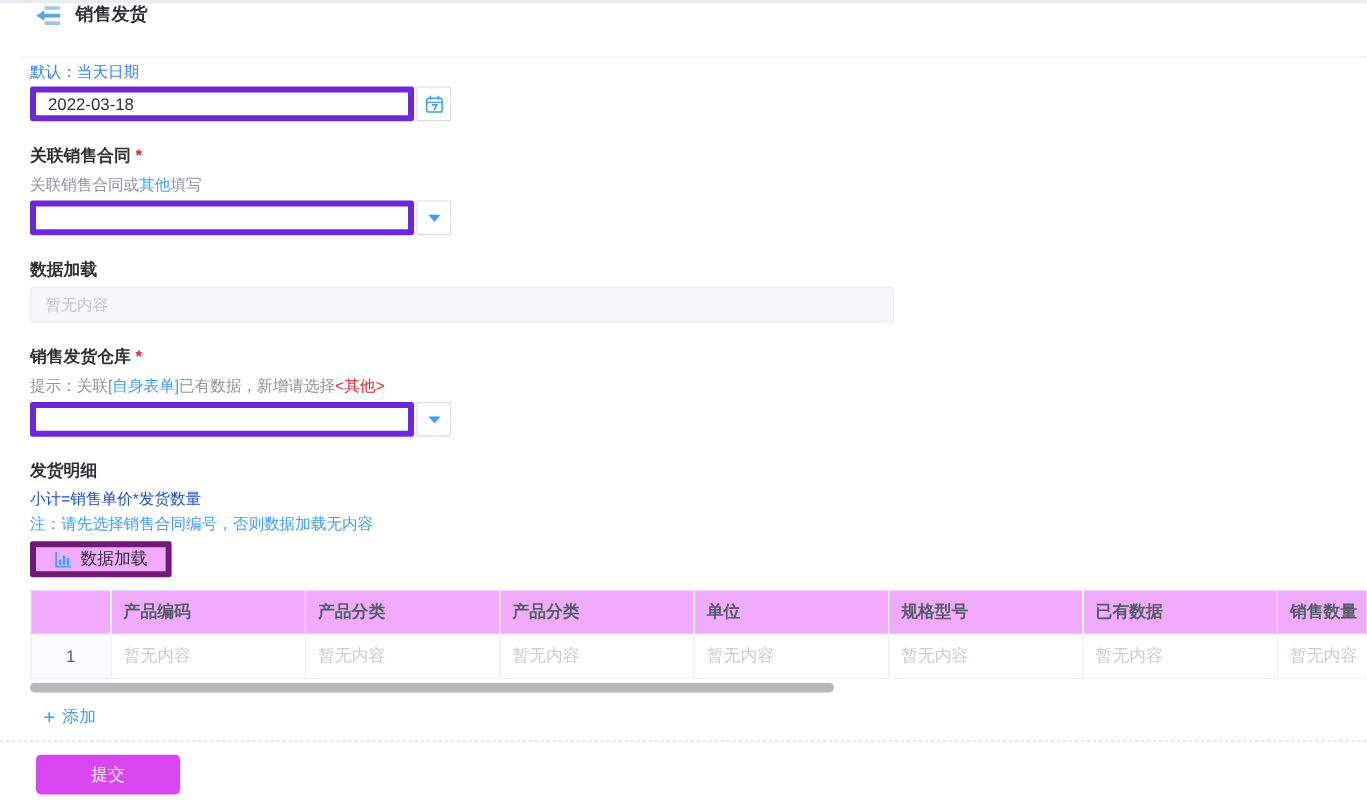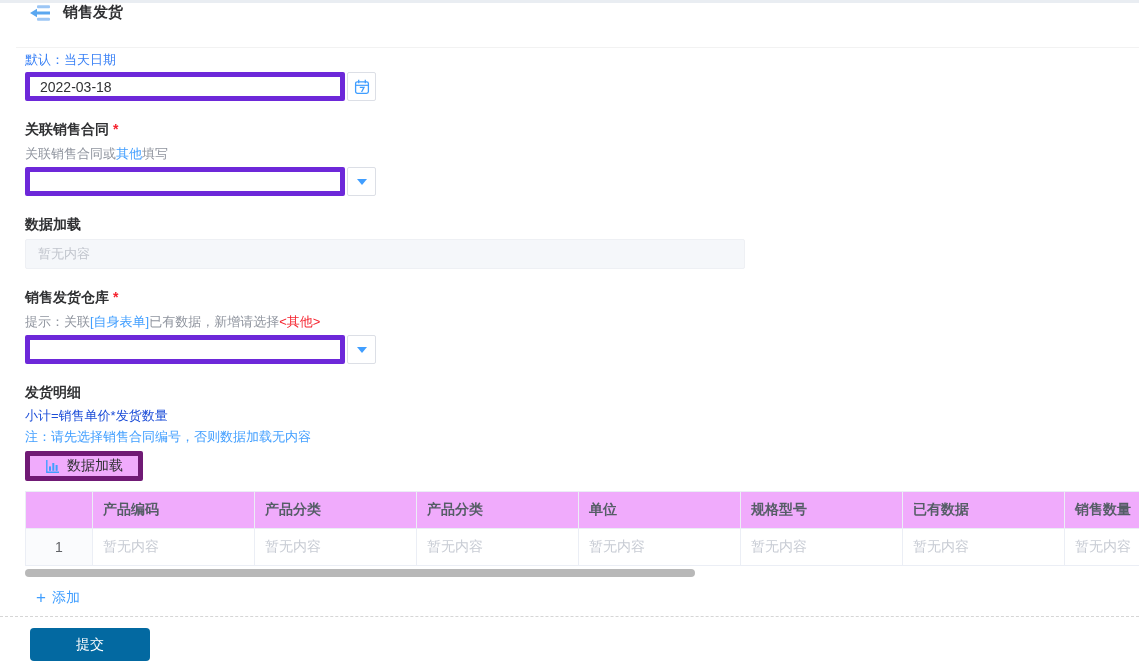--- a/index.html
+++ b/index.html
@@ -55,21 +55,21 @@
   td.idx { text-align:center; background:#fafbfd; color:#606266; padding:0; }
 
   .scrollbar-track { margin:3px 0 0 25px; width:1114px; height:8px; }
   .scrollbar-thumb { width:670px; height:8px; border-radius:4px; background:#b8b8b8; cursor:pointer; }
 
   .add-link { margin:12px 0 0 36px; color:#409eff; font-size:14px; display:inline-flex; align-items:center; gap:6px; cursor:pointer; }
   .plus-glyph { font-size:17px; line-height:14px; font-weight:400; }
 
   .divider { border-top:1px dashed #d6d6d6; margin-top:9px; width:1139px; }
   .submit-btn {
-    display:block; margin:11px 0 0 30px; width:120px; height:33px; background:#0369a1; color:#fff;
+    display:block; margin:11px 0 0 30px; width:120px; height:33px; background:#d946ef; color:#fff;
     border:none; border-radius:4px; font-size:14px; cursor:pointer;
     font-family:"Liberation Sans","DejaVu Sans",sans-serif;
   }
 </style>
 </head>
 <body>
 
 
 
 <div class="top-strip"></div>

